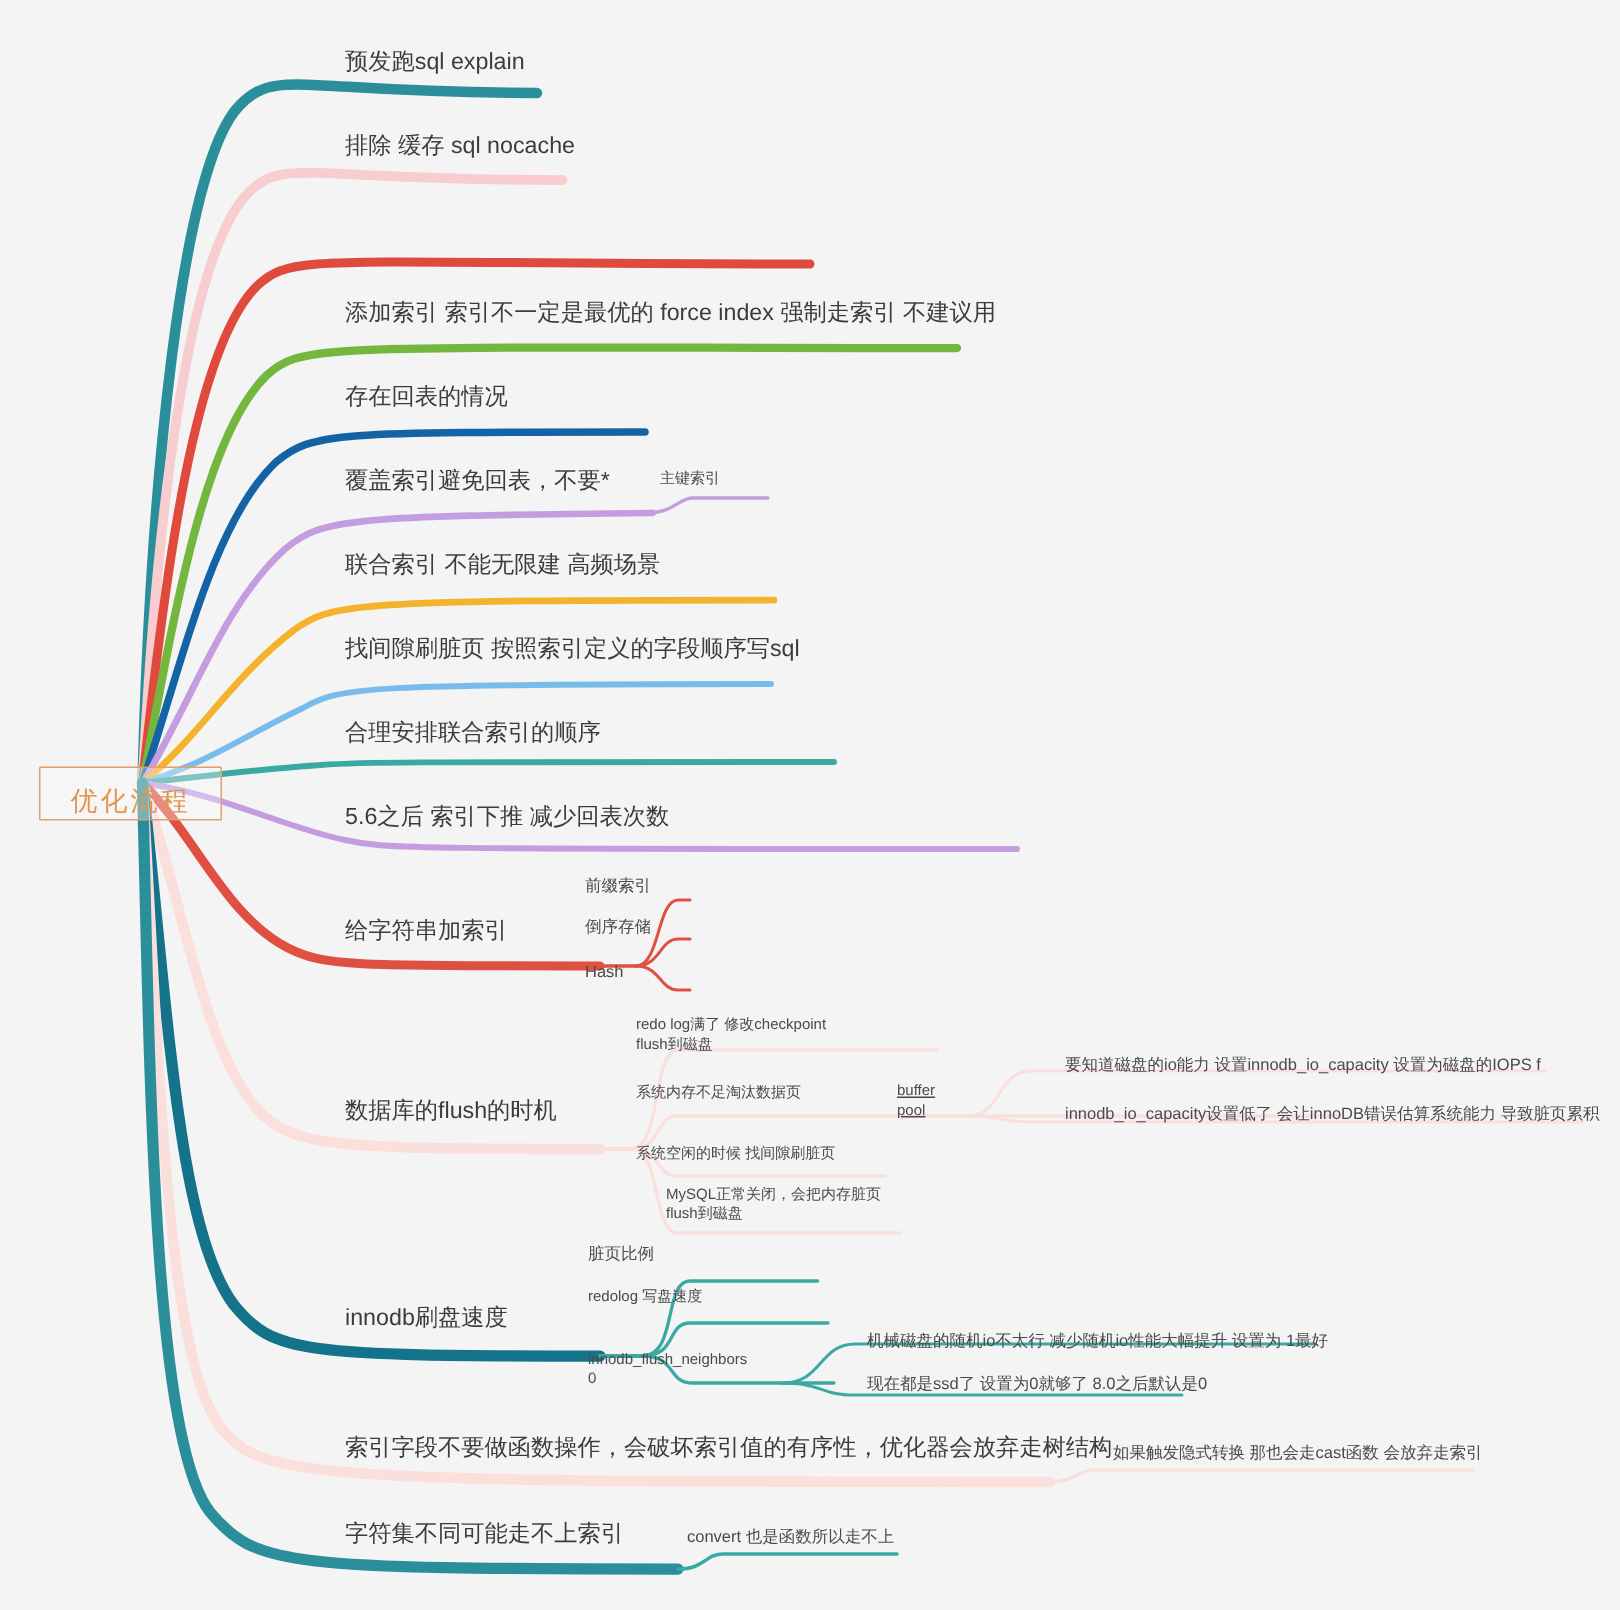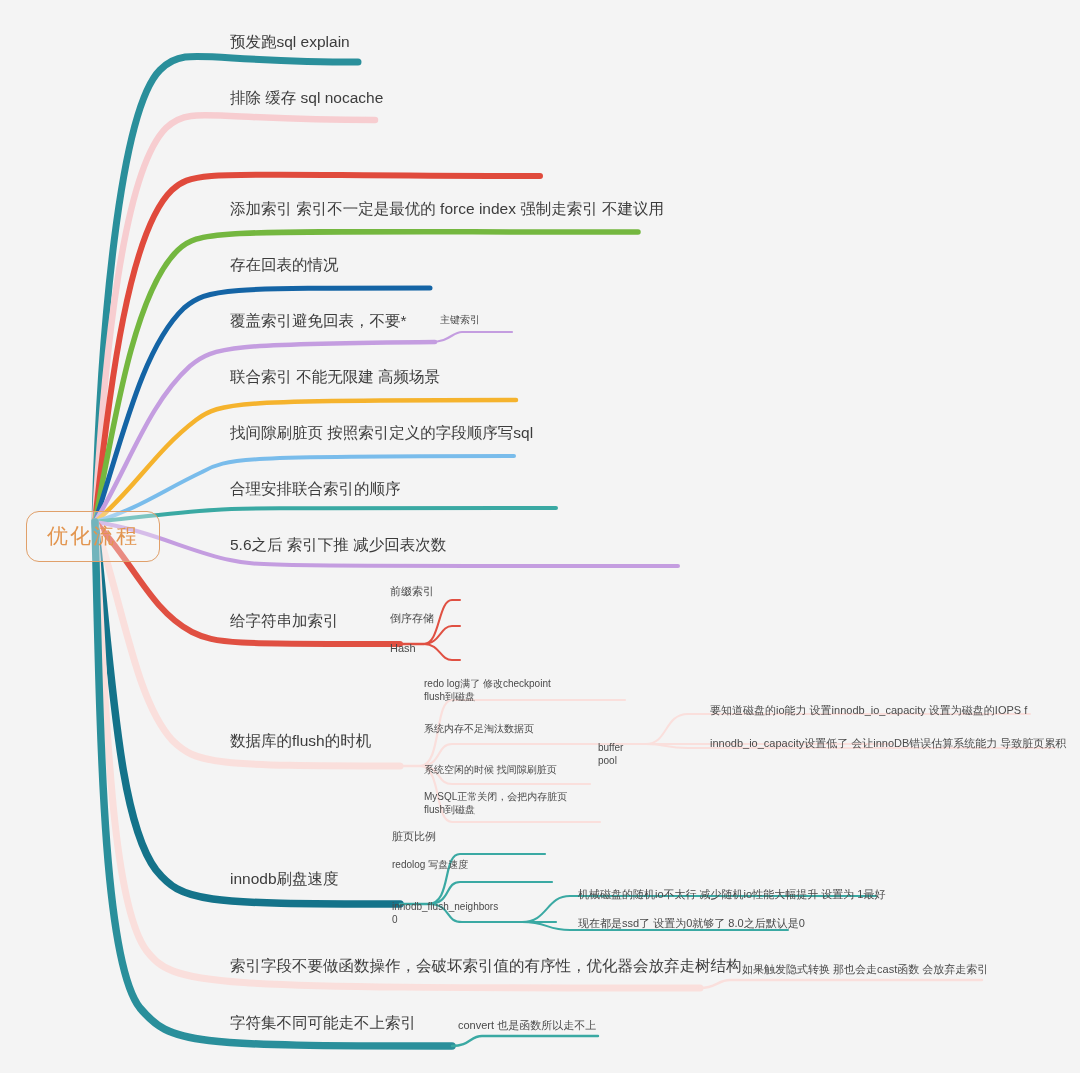--- a/index.html
+++ b/index.html
@@ -26,25 +26,25 @@
     pointer-events: none;
   }
   .node {
     position: absolute;
     white-space: nowrap;
     color: #3a3a3a;
     line-height: 1.25;
   }
   .root {
     border: 1.6px solid #e0a06a;
-    border-radius: 13px;
+    border-radius: 1px;
     background: rgba(250,250,250,0.35);
     color: #e2954f;
-    font-size: 21px;
-    padding: 11px 20px 12px 20px;
+    font-size: 18px;
+    padding: 11px 20px 0 20px;
     letter-spacing: 2px;
     z-index: 5;
   }
   .lvl1 {
     font-size: 15.5px;
     color: #3c3c3c;
   }
   .lvl2 {
     font-size: 10px;
     color: #4a4a4a;
@@ -177,27 +177,27 @@
 
   <div class="node lvl1" style="left:230px; top:731px;">
     <span>数据库的flush的时机</span>
   </div>
   <div class="node lvl2 wrapbox" style="left:424px; top:678px; width:150px;">
     <span>redo log满了 修改checkpoint flush到磁盘</span>
   </div>
   <div class="node lvl2" style="left:424px; top:723px;">
     <span>系统内存不足淘汰数据页</span>
   </div>
-  <div class="node lvl2 wrapbox" style="left:598px; top:742px; width:34px;">
+  <div class="node lvl2 wrapbox" style="left:598px; top:722px; width:34px;text-decoration:underline;">
     <span>buffer pool</span>
   </div>
   <div class="node lvl2" style="left:424px; top:764px;">
     <span>系统空闲的时候 找间隙刷脏页</span>
   </div>
-  <div class="node lvl2 wrapbox" style="left:424px; top:791px; width:148px;">
+  <div class="node lvl2 wrapbox" style="left:444px; top:791px; width:148px;">
     <span>MySQL正常关闭，会把内存脏页flush到磁盘</span>
   </div>
   <div class="node lvl3" style="left:710px; top:704px;">
     <span>要知道磁盘的io能力 设置innodb_io_capacity 设置为磁盘的IOPS f</span>
   </div>
   <div class="node lvl3" style="left:710px; top:737px;">
     <span>innodb_io_capacity设置低了 会让innoDB错误估算系统能力 导致脏页累积</span>
   </div>
 
   <div class="node lvl1" style="left:230px; top:869px;">

